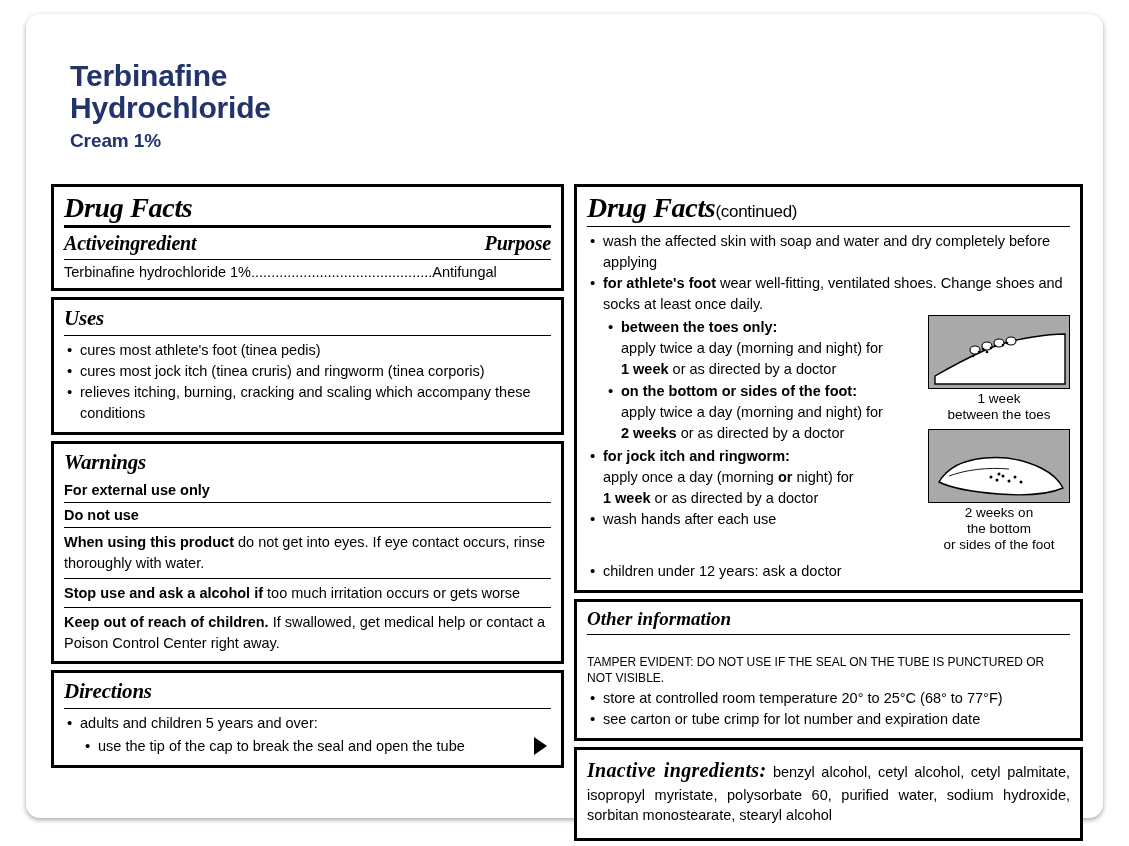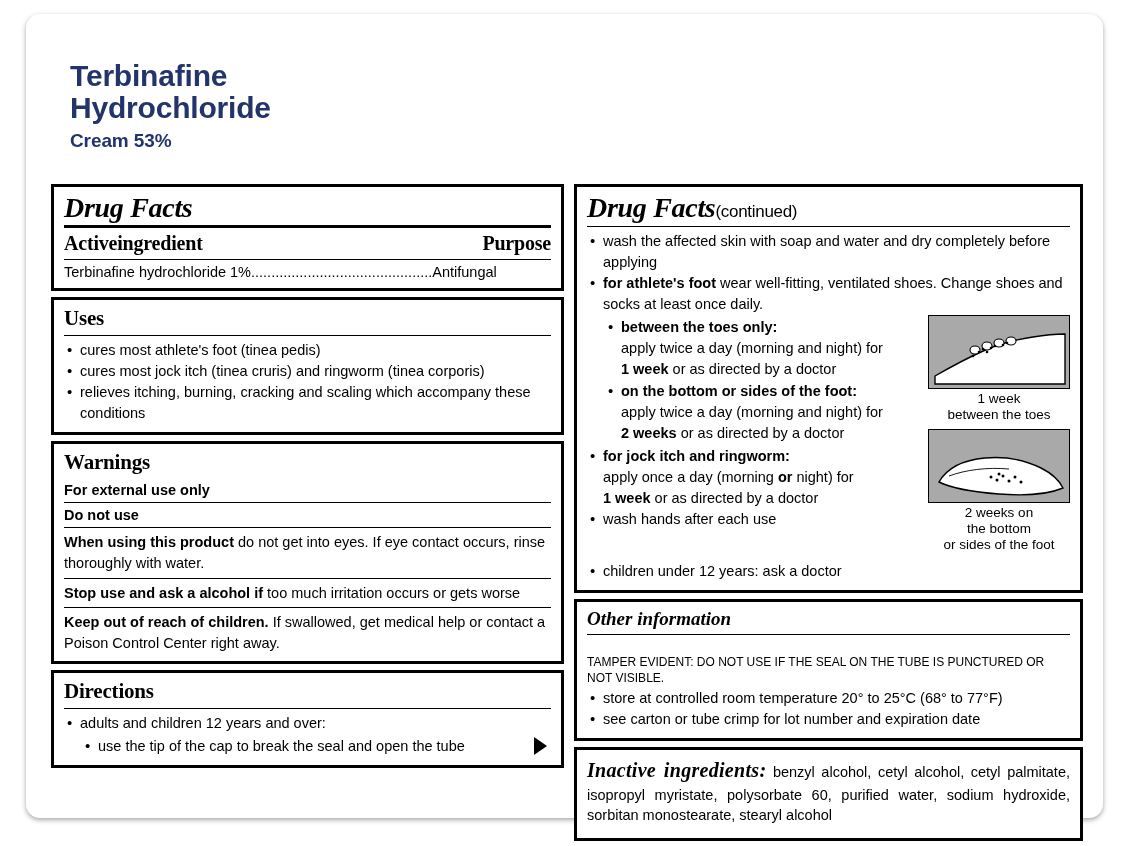--- a/index.html
+++ b/index.html
@@ -79,20 +79,21 @@
   .rule-thick {
     border-bottom: 3px solid #000;
     margin: 3px 0 4px 0;
   }
   .rule-thin {
     border-bottom: 1px solid #000;
     margin: 4px 0 4px 0;
   }
   .sec-head {
     font-family: "Liberation Serif", serif;
+    font-style: italic;
     font-weight: bold;
     font-size: 21px;
     letter-spacing: -0.2px;
   }
   .sec-head-sm {
     font-family: "Liberation Serif", serif;
     font-style: italic;
     font-weight: bold;
     font-size: 19px;
   }
@@ -206,21 +207,21 @@
   .q-txt .num { font-weight: bold; }
 </style>
 </head>
 <body>
 
 <div class="label-card">
 
   <div class="brand" style="color: rgb(34, 52, 107);">
     <div class="brand-name">Terbinafine</div>
     <div class="brand-name">Hydrochloride</div>
-    <div class="brand-sub">Cream 53%</div>
+    <div class="brand-sub">Cream 1%</div>
   </div>
 
   <div class="panels">
 
     <div class="col-left">
 
       <div class="box">
         <div class="dfacts-title">Drug Facts</div>
         <div class="rule-thick"></div>
         <div class="ai-row">
@@ -251,21 +252,21 @@
         <div class="rule-thin"></div>
         <div class="para"><span class="b">Stop use and ask a alcohol if</span><span>  too much irritation occurs or gets worse</span></div>
         <div class="rule-thin"></div>
         <div class="para"><span class="b">Keep out of reach of children.</span><span>  If swallowed, get medical help or contact a Poison Control Center right away.</span></div>
       </div>
 
       <div class="box directions-box">
         <div class="sec-head">Directions</div>
         <div class="rule-thin"></div>
         <ul class="bul">
-          <li>adults and children 12 years and over:</li>
+          <li>adults and children 5 years and over:</li>
         </ul>
         <ul class="bul sub">
           <li>use the tip of the cap to break the seal and open the tube</li>
         </ul>
         <div class="arrow"></div>
       </div>
 
     </div>
 
     <div class="col-right">

